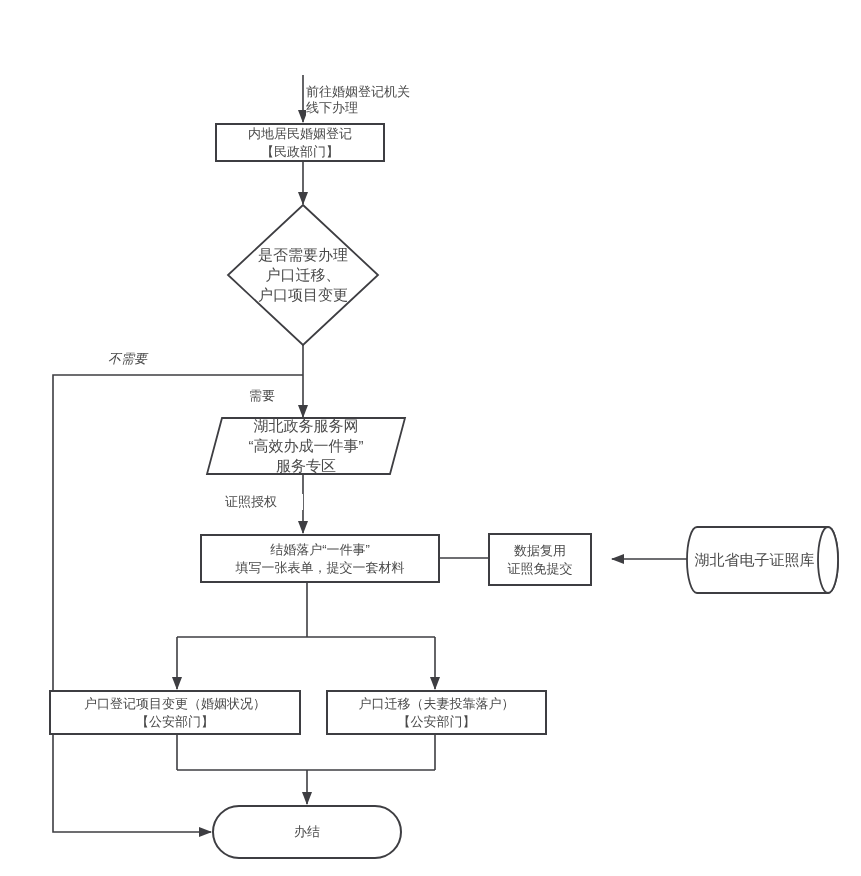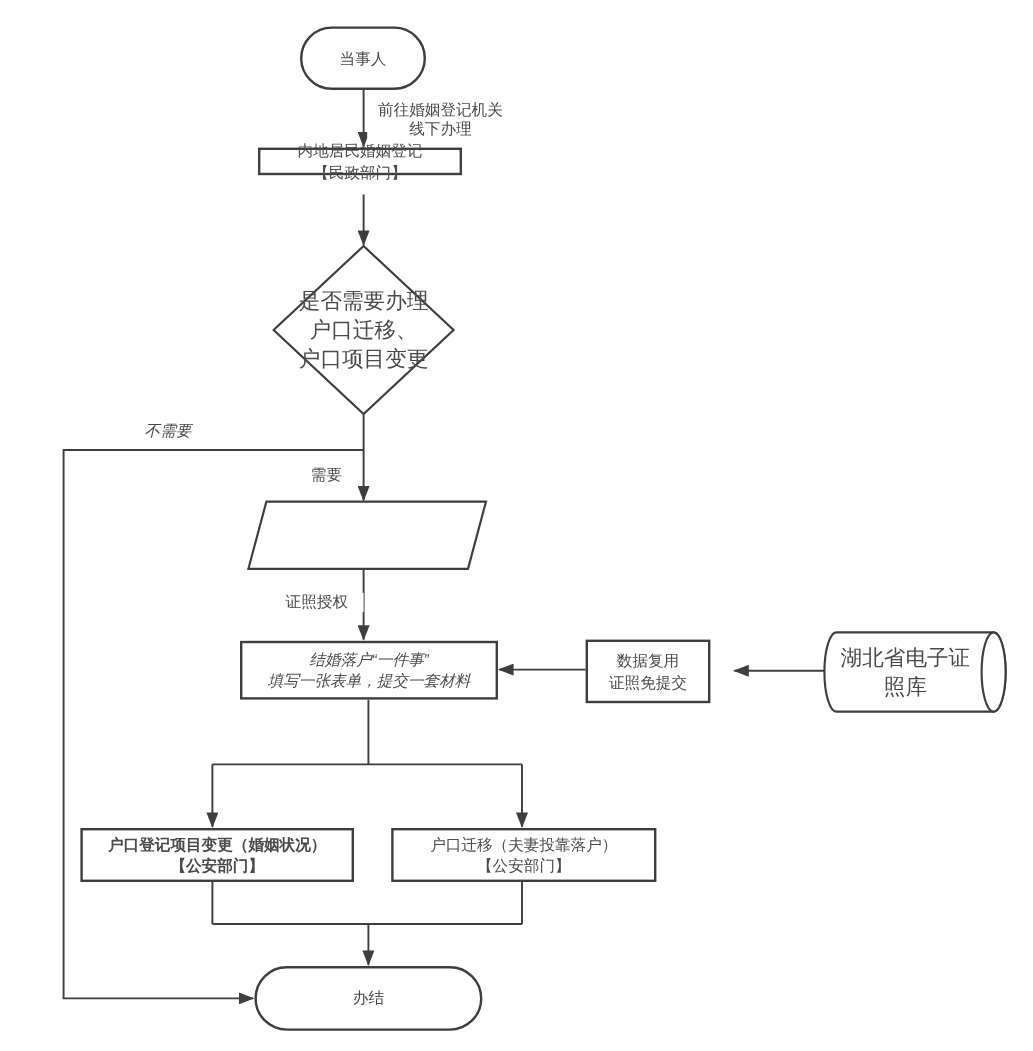--- a/index.html
+++ b/index.html
@@ -51,30 +51,30 @@
   }
   .stadium { border-radius: 27px; }
   .shape-text {
     position: absolute;
     color: var(--text);
     display: flex;
     align-items: center;
     justify-content: center;
     text-align: center;
     white-space: pre-line;
-    font-size: 18px;
+    font-size: 15px;
     line-height: 1.35;
     background: transparent;
   }
   .edge-label {
     position: absolute;
     color: var(--text);
     font-size: 13px;
     line-height: 16px;
-    text-align: center;
+    text-align: left;
     white-space: pre-line;
     background: var(--bg);
   }
 </style>
 </head>
 <body>
 
 <div class="canvas">
 
   <svg class="connectors" viewBox="0 0 861 876" xmlns="http://www.w3.org/2000/svg">
@@ -109,39 +109,41 @@
     <path class="edge" d="M307,770 V804" marker-end="url(#arrow)"></path>
 
     <polygon class="shape" points="303,205 378,275 303,345 228,275"></polygon>
 
     <polygon class="shape" points="222,418 405,418 390,474 207,474"></polygon>
 
     <path class="shape" d="M697,527 H828 A10,33 0 0 1 838,560 A10,33 0 0 1 828,593 H697 A10,33 0 0 1 687,560 A10,33 0 0 1 697,527 Z"></path>
     <ellipse class="shape" cx="828" cy="560" rx="10" ry="33"></ellipse>
   </svg>
 
-  <div class="node stadium" style="left:250px; top:22px; width:105px; height:53px;">当事人</div>
 
-  <div class="node" style="left:215px; top:123px; width:170px; height:23px;">内地居民婚姻登记
+  <div class="node" style="left:215px; top:123px; width:170px; height:39px;">内地居民婚姻登记
 【民政部门】</div>
 
   <div class="shape-text" style="left:238px; top:230px; width:130px; height:90px;">是否需要办理
 户口迁移、
 户口项目变更</div>
 
+  <div class="shape-text" style="left:226px; top:420px; width:160px; height:52px;">湖北政务服务网
+“高效办成一件事”
+服务专区</div>
 
-  <div class="node" style="left:200px; top:534px; width:215px; height:49px;font-style:italic;">结婚落户“一件事”
+  <div class="node" style="left:200px; top:534px; width:240px; height:49px;">结婚落户“一件事”
 填写一张表单，提交一套材料</div>
 
   <div class="node" style="left:488px; top:533px; width:104px; height:53px;">数据复用
 证照免提交</div>
 
   <div class="shape-text" style="left:692px; top:533px; width:125px; height:54px;">湖北省电子证照库</div>
 
-  <div class="node" style="left:67px; top:690px; width:228px; height:45px;font-weight:bold;">户口登记项目变更（婚姻状况）
+  <div class="node" style="left:49px; top:690px; width:252px; height:45px;">户口登记项目变更（婚姻状况）
 【公安部门】</div>
 
   <div class="node" style="left:326px; top:690px; width:221px; height:45px;">户口迁移（夫妻投靠落户）
 【公安部门】</div>
 
   <div class="node stadium" style="left:212px; top:805px; width:190px; height:54px;text-align:right;">办结</div>
 
   <div class="edge-label" style="left:306px; top:84px; width:122px;">前往婚姻登记机关
 线下办理</div>
 

